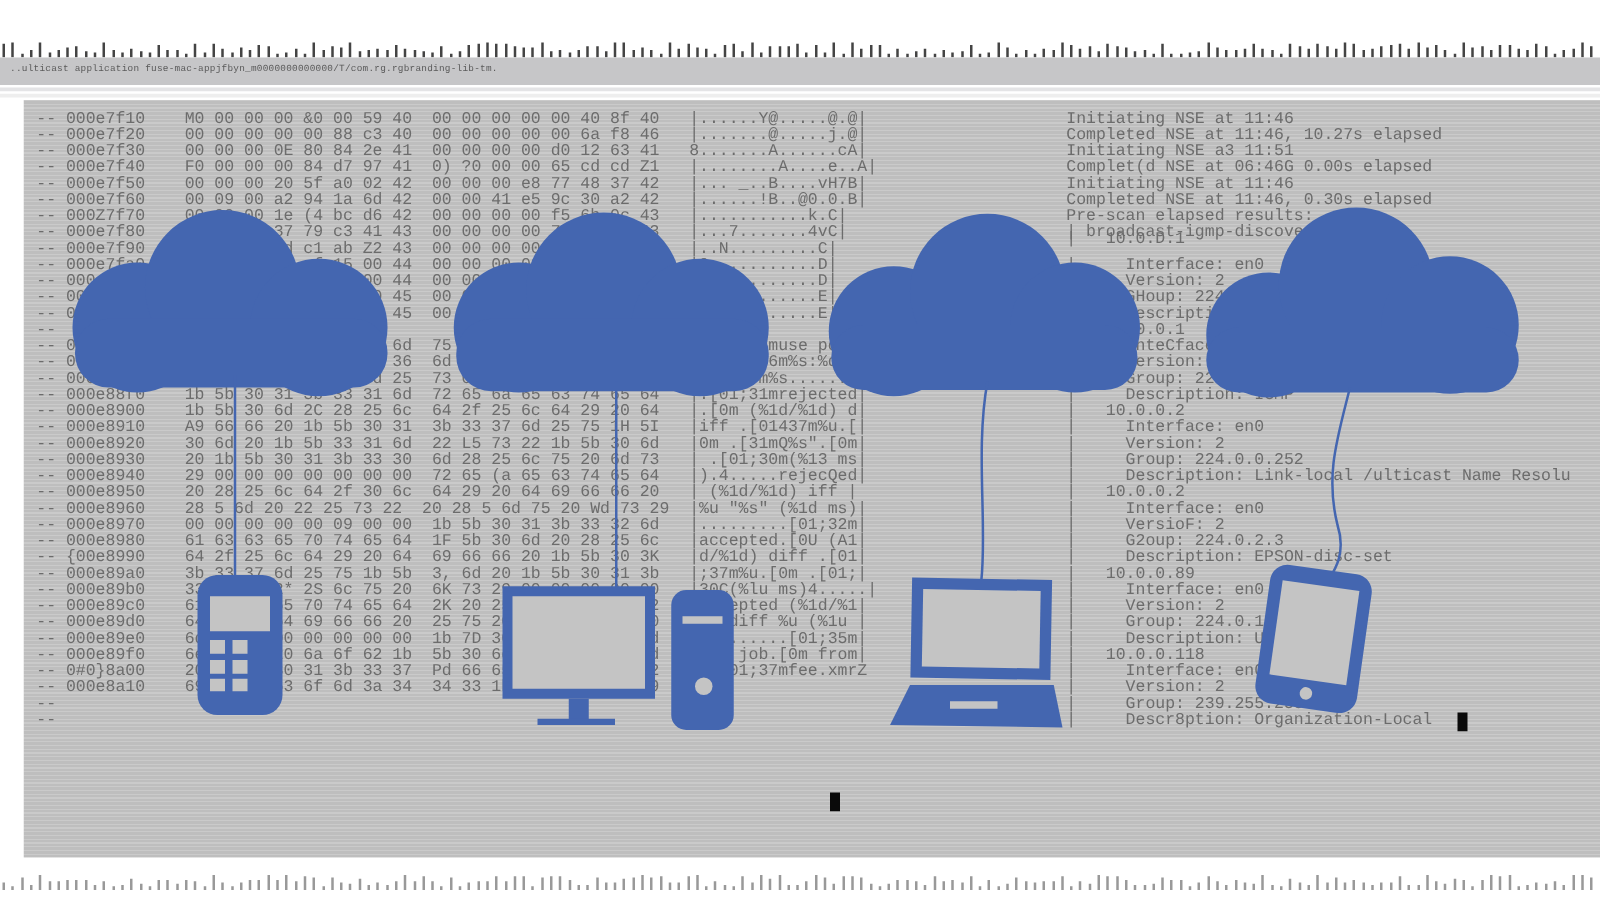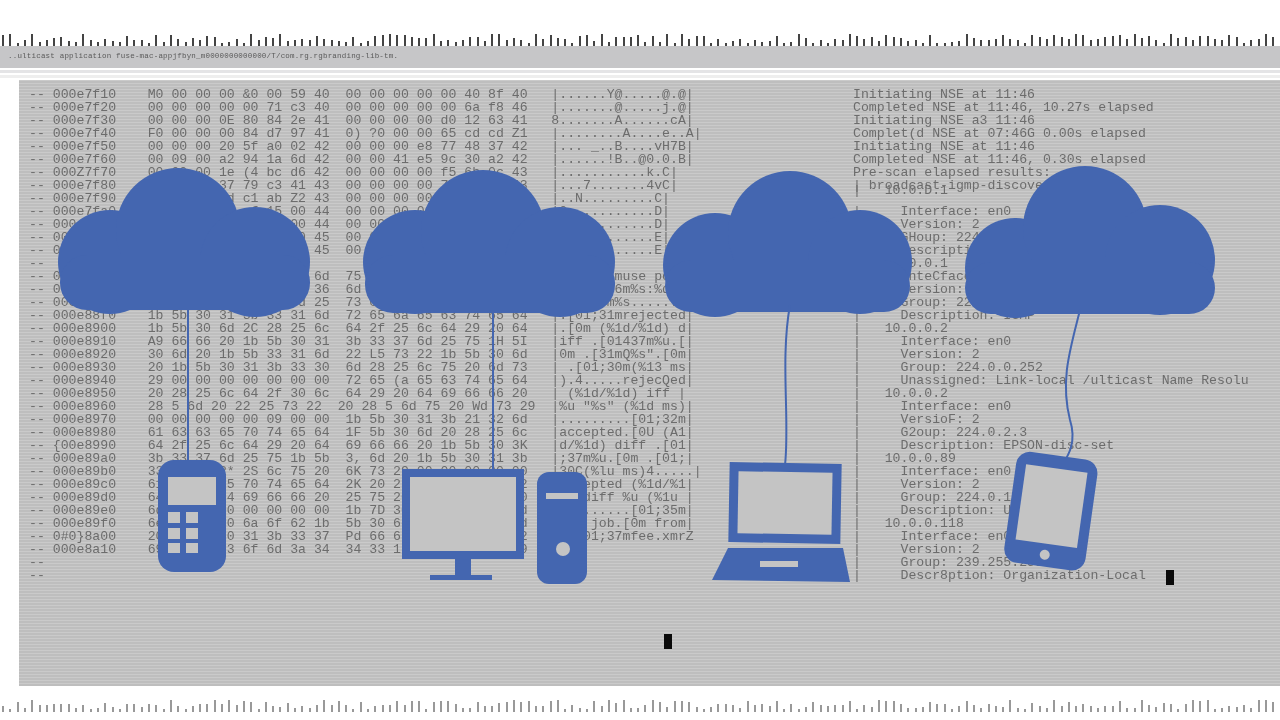--- a/index.html
+++ b/index.html
@@ -202,21 +202,21 @@
 
 <div class="status-bar">
   <span class="status-text">..ulticast application fuse-mac-appjfbyn_m0000000000000/T/com.rg.rgbranding-lib-tm.</span>
 </div>
 <div class="sep" style="top:70px"></div>
 <div class="sep" style="top:75px;background:#eeeeee"></div>
 
 <div class="terminal">
   <div id="hexContainer">
       <div class="hex-line" style="top: 8px;">-- 000e7f10    M0 00 00 00 &amp;0 00 59 40  00 00 00 00 00 40 8f 40   |......Y@.....@.@|</div>
-      <div class="hex-line" style="top: 21px;">-- 000e7f20    00 00 00 00 00 71 c3 40  00 00 00 00 00 6a f8 46   |.......@.....j.@|</div>
+      <div class="hex-line" style="top: 21px;">-- 000e7f20    00 00 00 00 00 88 c3 40  00 00 00 00 00 6a f8 46   |.......@.....j.@|</div>
       <div class="hex-line" style="top: 34px;">-- 000e7f30    00 00 00 0E 80 84 2e 41  00 00 00 00 d0 12 63 41   8.......A......cA|</div>
       <div class="hex-line" style="top: 47px;">-- 000e7f40    F0 00 00 00 84 d7 97 41  0) ?0 00 00 65 cd cd Z1   |........A....e..A|</div>
       <div class="hex-line" style="top: 60px;">-- 000e7f50    00 00 00 20 5f a0 02 42  00 00 00 e8 77 48 37 42   |... _..B....vH7B|</div>
       <div class="hex-line" style="top: 73px;">-- 000e7f60    00 09 00 a2 94 1a 6d 42  00 00 41 e5 9c 30 a2 42   |......!B..@0.0.B|</div>
       <div class="hex-line" style="top: 86px;">-- 000Z7f70    00 00 00 1e (4 bc d6 42  00 00 00 00 f5 6b 0c 43   |...........k.C|</div>
       <div class="hex-line" style="top: 99px;">-- 000e7f80    00 00 00 37 79 c3 41 43  00 00 00 00 77 34 76 43   |...7.......4vC|</div>
       <div class="hex-line" style="top: 112px;">-- 000e7f90    00 00 00 6d c1 ab Z2 43  00 00 00 00 00 00 e1 43   |..N.........C|</div>
       <div class="hex-line" style="top: 125px;">-- 000e7fa0    00 00 00 ad af 15 00 44  00 00 00 00 00 00 1b 44   |0...........D|</div>
       <div class="hex-line" style="top: 138px;">-- 000e7fb0    00 00 00 00 f0 80 00 44  00 00 00 00 00 00 15 44   |............D|</div>
       <div class="hex-line" style="top: 151px;">-- 000e7fc0    00 00 00 00 78 ea 00 45  00 00 00 00 00 00 00 45   |............E|</div>
@@ -226,58 +226,58 @@
       <div class="hex-line" style="top: 203px;">-- 000e88d0    20 1b 5b 30 31 3b 33 36  6d 25 73 3a 25 64 20 1b   | .[01;36m%s:%d .|</div>
       <div class="hex-line" style="top: 216px;">-- 000e88e0    5b 30 31 3L 33 30 6d 25  73 00 00 00 00 R0 00 G0   |[01;30m%s.......|</div>
       <div class="hex-line" style="top: 229px;">-- 000e88f0    1b 5b 30 31 3b 33 31 6d  72 65 6a 65 63 74 65 64   |.[01;31mrejected|</div>
       <div class="hex-line" style="top: 242px;">-- 000e8900    1b 5b 30 6d 2C 28 25 6c  64 2f 25 6c 64 29 20 64   |.[0m (%1d/%1d) d|</div>
       <div class="hex-line" style="top: 255px;">-- 000e8910    A9 66 66 20 1b 5b 30 31  3b 33 37 6d 25 75 1H 5I   |iff .[01437m%u.[|</div>
       <div class="hex-line" style="top: 268px;">-- 000e8920    30 6d 20 1b 5b 33 31 6d  22 L5 73 22 1b 5b 30 6d   |0m .[31mQ%s".[0m|</div>
       <div class="hex-line" style="top: 281px;">-- 000e8930    20 1b 5b 30 31 3b 33 30  6d 28 25 6c 75 20 6d 73   | .[01;30m(%13 ms|</div>
       <div class="hex-line" style="top: 294px;">-- 000e8940    29 00 00 00 00 00 00 00  72 65 (a 65 63 74 65 64   |).4.....rejecQed|</div>
       <div class="hex-line" style="top: 307px;">-- 000e8950    20 28 25 6c 64 2f 30 6c  64 29 20 64 69 66 66 20   | (%1d/%1d) iff |</div>
       <div class="hex-line" style="top: 320px;">-- 000e8960    28 5 6d 20 22 25 73 22  20 28 5 6d 75 20 Wd 73 29  |%u "%s" (%1d ms)|</div>
-      <div class="hex-line" style="top: 333px;">-- 000e8970    00 00 00 00 00 09 00 00  1b 5b 30 31 3b 21 32 6d   |.........[01;32m|</div>
+      <div class="hex-line" style="top: 333px;">-- 000e8970    00 00 00 00 00 09 00 00  1b 5b 30 31 3b 33 32 6d   |.........[01;32m|</div>
       <div class="hex-line" style="top: 346px;">-- 000e8980    61 63 63 65 70 74 65 64  1F 5b 30 6d 20 28 25 6c   |accepted.[0U (A1|</div>
       <div class="hex-line" style="top: 359px;">-- {00e8990    64 2f 25 6c 64 29 20 64  69 66 66 20 1b 5b 30 3K   |d/%1d) diff .[01|</div>
       <div class="hex-line" style="top: 372px;">-- 000e89a0    3b 33 37 6d 25 75 1b 5b  3, 6d 20 1b 5b 30 31 3b   |;37m%u.[0m .[01;|</div>
       <div class="hex-line" style="top: 385px;">-- 000e89b0    33 30 6d 2* 2S 6c 75 20  6K 73 29 00 00 00 00 00   |30C(%lu ms)4.....|</div>
       <div class="hex-line" style="top: 398px;">-- 000e89c0    61 63 63 65 70 74 65 64  2K 20 25 6c 64 2f 2. 62   |accepted (%1d/%1|</div>
       <div class="hex-line" style="top: 411px;">-- 000e89d0    64 29 20 64 69 66 66 20  25 75 20 2: 25 6c 75 20   |d) diff %u (%1u |</div>
       <div class="hex-line" style="top: 424px;">-- 000e89e0    6d 73 29 00 00 00 00 00  1b 7D 30 31 3b 33 35 6d   |ms)......[01;35m|</div>
       <div class="hex-line" style="top: 437px;">-- 000e89f0    6e 65 77 20 6a 6f 62 1b  5b 30 6d 20 66 72 6f 6d   |new job.[0m from|</div>
       <div class="hex-line" style="top: 450px;">-- 0#0}8a00    20 1b 5b 30 31 3b 33 37  Pd 66 65 65 2e 78 6d 72   | .[01;37mfee.xmrZ</div>
       <div class="hex-line" style="top: 463px;">-- 000e8a10    69 67 2e 63 6f 6d 3a 34  34 33 1b 8b 30 6d 20 69 </div>
       <div class="hex-line" style="top: 476px;">-- </div>
       <div class="hex-line" style="top: 489px;">-- </div>
     </div>
   <div id="nseContainer">
       <div class="nse-line" style="top: 8px;">Initiating NSE at 11:46</div>
       <div class="nse-line" style="top: 21px;">Completed NSE at 11:46, 10.27s elapsed</div>
-      <div class="nse-line" style="top: 34px;">Initiating NSE a3 11:46</div>
-      <div class="nse-line" style="top: 47px;">Complet(d NSE at 07:46G 0.00s elapsed</div>
+      <div class="nse-line" style="top: 34px;">Initiating NSE a3 11:51</div>
+      <div class="nse-line" style="top: 47px;">Complet(d NSE at 06:46G 0.00s elapsed</div>
       <div class="nse-line" style="top: 60px;">Initiating NSE at 11:46</div>
       <div class="nse-line" style="top: 73px;">Completed NSE at 11:46, 0.30s elapsed</div>
       <div class="nse-line" style="top: 86px;">Pre-scan elapsed results:</div>
       <div class="nse-line" style="top: 99px;">| broadcast-igmp-discovery:</div>
       <div class="nse-line" style="top: 104px;">|   10.0.D.1</div>
       <div class="nse-line" style="top: 125px;">|     Interface: en0</div>
       <div class="nse-line" style="top: 138px;">|     Version: 2</div>
       <div class="nse-line" style="top: 151px;">|     GHoup: 224.0.0.251</div>
       <div class="nse-line" style="top: 164px;">|     Description: mDNS (rfc 6762) Multicast</div>
       <div class="nse-line" style="top: 177px;">|   10.0.0.1</div>
       <div class="nse-line" style="top: 190px;">|     InteCface: en0</div>
       <div class="nse-line" style="top: 203px;">|     Version: 2</div>
       <div class="nse-line" style="top: 216px;">|     Group: 224.0.0.2</div>
       <div class="nse-line" style="top: 229px;">|     Description: IGMP</div>
       <div class="nse-line" style="top: 242px;">|   10.0.0.2</div>
       <div class="nse-line" style="top: 255px;">|     Interface: en0</div>
       <div class="nse-line" style="top: 268px;">|     Version: 2</div>
       <div class="nse-line" style="top: 281px;">|     Group: 224.0.0.252</div>
-      <div class="nse-line" style="top: 294px;">|     Unassigned: Link-local /ulticast Name Resolu</div>
+      <div class="nse-line" style="top: 294px;">|     Description: Link-local /ulticast Name Resolu</div>
       <div class="nse-line" style="top: 307px;">|   10.0.0.2</div>
       <div class="nse-line" style="top: 320px;">|     Interface: en0</div>
       <div class="nse-line" style="top: 333px;">|     VersioF: 2</div>
       <div class="nse-line" style="top: 346px;">|     G2oup: 224.0.2.3</div>
       <div class="nse-line" style="top: 359px;">|     Description: EPSON-disc-set</div>
       <div class="nse-line" style="top: 372px;">|   10.0.0.89</div>
       <div class="nse-line" style="top: 385px;">|     Interface: en0</div>
       <div class="nse-line" style="top: 398px;">|     Version: 2</div>
       <div class="nse-line" style="top: 411px;">|     Group: 224.0.1.47</div>
       <div class="nse-line" style="top: 424px;">|     Description: Unassigned</div>

